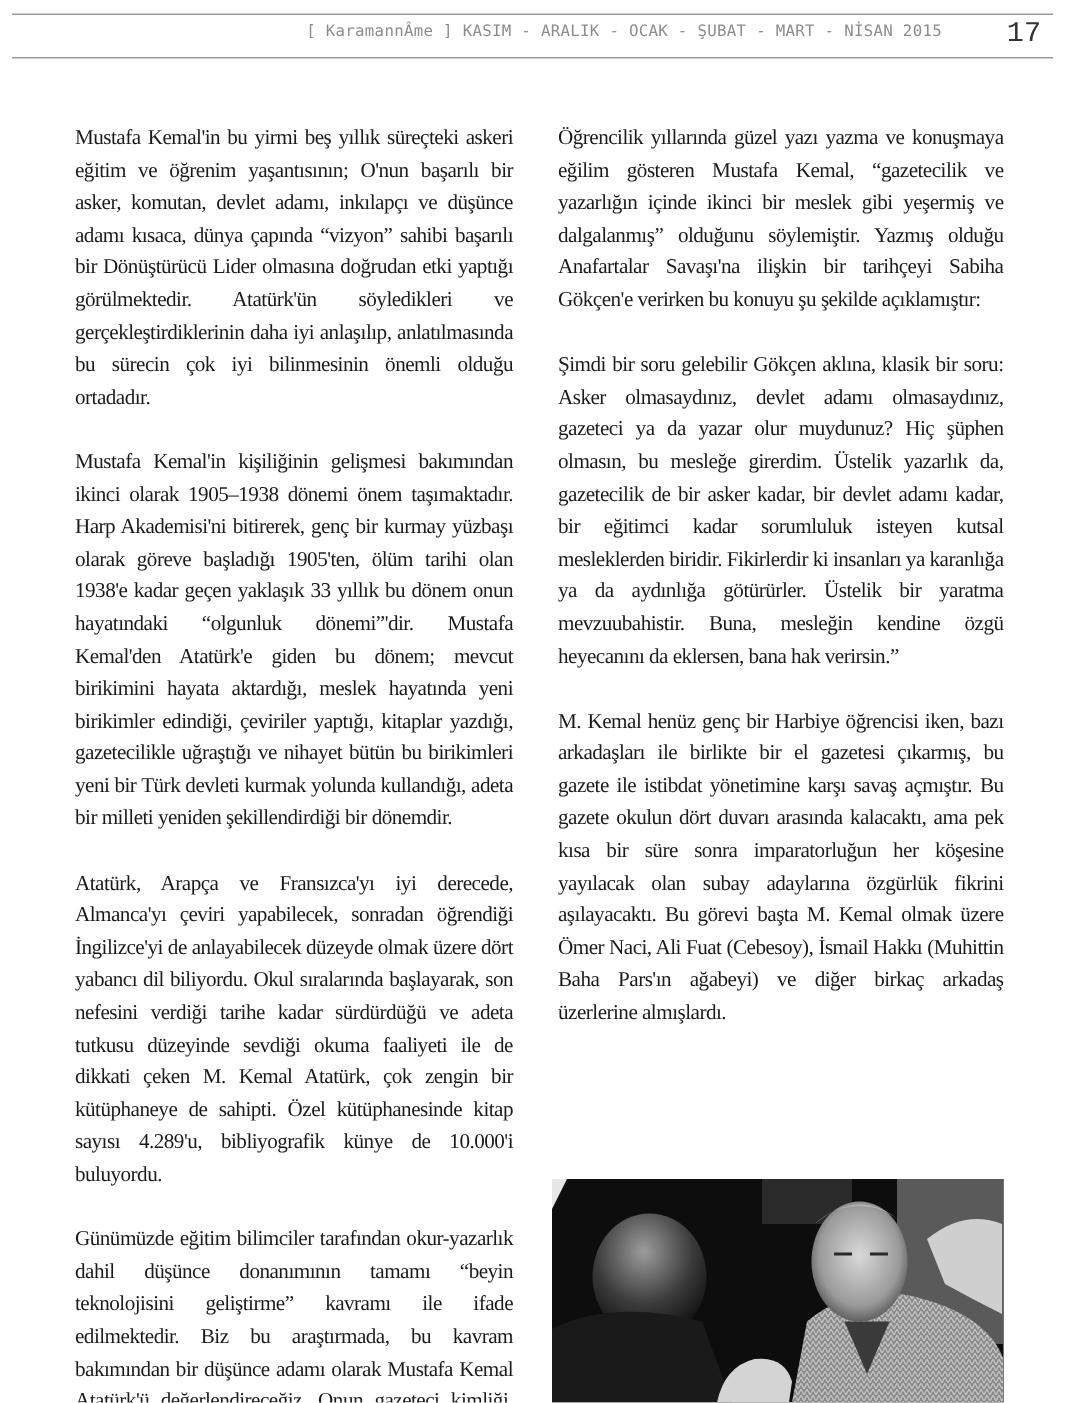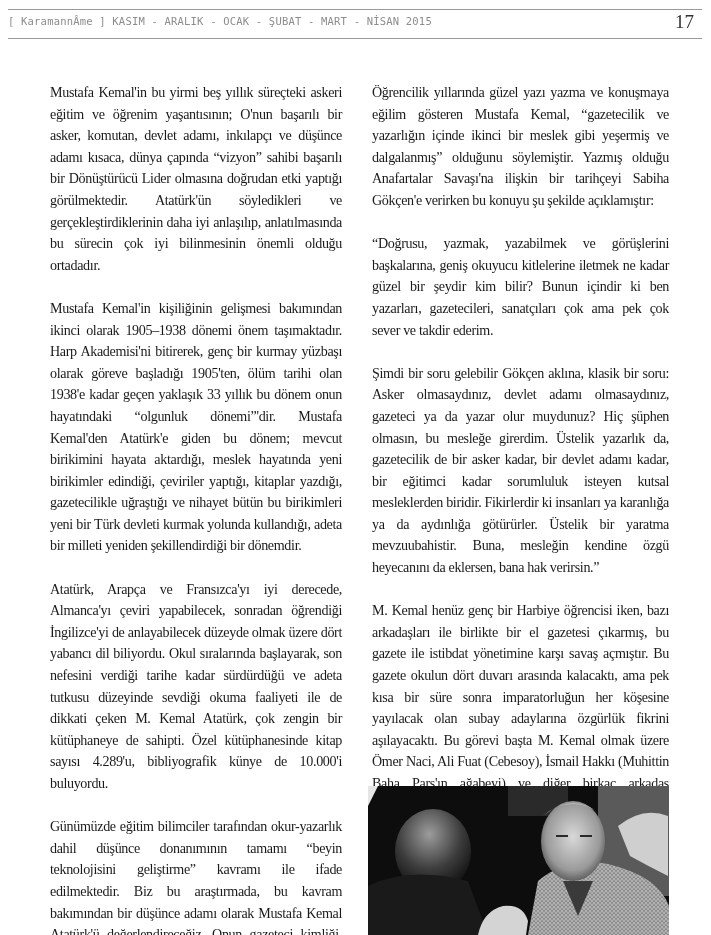--- a/index.html
+++ b/index.html
@@ -1,19 +1,19 @@
 <!DOCTYPE html>
 <html><head>
 <meta charset="utf-8">
 <style>
   html, body { margin:0; padding:0; background:#ffffff; }
   body { width:711px; height:935px; position:relative; overflow:hidden; font-family:"Liberation Serif", "DejaVu Serif", serif; color:#1a1a1a; }
   .header { position:absolute; left:8px; top:9px; width:694px; height:28px; border-top:1px solid #9a9a9a; border-bottom:1px solid #9a9a9a; }
-  .header-title { position:absolute; left:0; width:620px; top:5px; text-align:left; font-family:"DejaVu Sans Mono", "Liberation Mono", monospace; font-size:10.5px; color:#8c8c8c; letter-spacing:0.2px; white-space:nowrap; }
-  .page-number { position:absolute; right:8px; top:1px; font-family:Liberation Serif, serif; font-size:19px; color:#333; }
+  .header-title { position:absolute; left:0; width:620px; top:5px; text-align:right; font-family:"DejaVu Sans Mono", "Liberation Mono", monospace; font-size:10.5px; color:#8c8c8c; letter-spacing:0.2px; white-space:nowrap; }
+  .page-number { position:absolute; right:8px; top:1px; font-family:Liberation Mono, monospace; font-size:19px; color:#333; }
   .col { position:absolute; top:82px; font-size:14.1px; line-height:21.6px; text-align:justify; letter-spacing:-0.35px; word-spacing:0px; }
   .col-left { left:50px; width:292px; }
   .col-right { left:372px; width:297px; }
   .col p { margin:0 0 21.6px 0;font-family:Liberation Serif, serif; }
   .col p.tight { margin-bottom:0; }
   .col p:last-child { margin-bottom:0; }
   .photo { position:absolute; left:368px; top:786px; width:301px; height:149px; overflow:hidden; background:#111; }
   .photo svg { display:block; }
 </style>
 </head>
@@ -27,21 +27,20 @@
 <div class="col col-left">
   <p>Mustafa Kemal'in bu yirmi beş yıllık süreçteki askeri eğitim ve öğrenim yaşantısının; O'nun başarılı bir asker, komutan, devlet adamı, inkılapçı ve düşünce adamı kısaca, dünya çapında “vizyon” sahibi başarılı bir Dönüştürücü Lider olmasına doğrudan etki yaptığı görülmektedir. Atatürk'ün söyledikleri ve gerçekleştirdiklerinin daha iyi anlaşılıp, anlatılmasında bu sürecin çok iyi bilinmesinin önemli olduğu ortadadır.</p>
   <p>Mustafa Kemal'in kişiliğinin gelişmesi bakımından ikinci olarak 1905–1938 dönemi önem taşımaktadır. Harp Akademisi'ni bitirerek, genç bir kurmay yüzbaşı olarak göreve başladığı 1905'ten, ölüm tarihi olan 1938'e kadar geçen yaklaşık 33 yıllık bu dönem onun hayatındaki “olgunluk dönemi”'dir. Mustafa Kemal'den Atatürk'e giden bu dönem; mevcut birikimini hayata aktardığı, meslek hayatında yeni birikimler edindiği, çeviriler yaptığı, kitaplar yazdığı, gazetecilikle uğraştığı ve nihayet bütün bu birikimleri yeni bir Türk devleti kurmak yolunda kullandığı, adeta bir milleti yeniden şekillendirdiği bir dönemdir.</p>
   <p>Atatürk, Arapça ve Fransızca'yı iyi derecede, Almanca'yı çeviri yapabilecek, sonradan öğrendiği İngilizce'yi de anlayabilecek düzeyde olmak üzere dört yabancı dil biliyordu. Okul sıralarında başlayarak, son nefesini verdiği tarihe kadar sürdürdüğü ve adeta tutkusu düzeyinde sevdiği okuma faaliyeti ile de dikkati çeken M. Kemal Atatürk, çok zengin bir kütüphaneye de sahipti. Özel kütüphanesinde kitap sayısı 4.289'u, bibliyografik künye de 10.000'i buluyordu.</p>
   <p>Günümüzde eğitim bilimciler tarafından okur-yazarlık dahil düşünce donanımının tamamı “beyin teknolojisini geliştirme” kavramı ile ifade edilmektedir. Biz bu araştırmada, bu kavram bakımından bir düşünce adamı olarak Mustafa Kemal Atatürk'ü değerlendireceğiz. Onun gazeteci kimliği, çevirdiği ve yazdığı eserler, etkilendiği yerli ve yabancı düşünce adamları-yazarlar bu kapsamda ele alınacaktır.</p>
 
 </div>
 
 <div class="col col-right">
   <p>Öğrencilik yıllarında güzel yazı yazma ve konuşmaya eğilim gösteren Mustafa Kemal, “gazetecilik ve yazarlığın içinde ikinci bir meslek gibi yeşermiş ve dalgalanmış” olduğunu söylemiştir. Yazmış olduğu Anafartalar Savaşı'na ilişkin bir tarihçeyi Sabiha Gökçen'e verirken bu konuyu şu şekilde açıklamıştır:</p>
-  <p>“Doğrusu, yazmak, yazabilmek ve görüşlerini başkalarına, geniş okuyucu kitlelerine iletmek ne kadar güzel bir şeydir kim bilir? Bunun içindir ki ben yazarları, gazetecileri, sanatçıları çok ama pek çok sever ve takdir ederim.</p>
   <p>Şimdi bir soru gelebilir Gökçen aklına, klasik bir soru: Asker olmasaydınız, devlet adamı olmasaydınız, gazeteci ya da yazar olur muydunuz? Hiç şüphen olmasın, bu mesleğe girerdim. Üstelik yazarlık da, gazetecilik de bir asker kadar, bir devlet adamı kadar, bir eğitimci kadar sorumluluk isteyen kutsal mesleklerden biridir. Fikirlerdir ki insanları ya karanlığa ya da aydınlığa götürürler. Üstelik bir yaratma mevzuubahistir. Buna, mesleğin kendine özgü heyecanını da eklersen, bana hak verirsin.”</p>
   <p class="tight">M. Kemal henüz genç bir Harbiye öğrencisi iken, bazı arkadaşları ile birlikte bir el gazetesi çıkarmış, bu gazete ile istibdat yönetimine karşı savaş açmıştır. Bu gazete okulun dört duvarı arasında kalacaktı, ama pek kısa bir süre sonra imparatorluğun her köşesine yayılacak olan subay adaylarına özgürlük fikrini aşılayacaktı. Bu görevi başta M. Kemal olmak üzere Ömer Naci, Ali Fuat (Cebesoy), İsmail Hakkı (Muhittin Baha Pars'ın ağabeyi) ve diğer birkaç arkadaş üzerlerine almışlardı.</p>
 
 </div>
 
 <div class="photo" title="Atatürk photograph">
   <svg width="301" height="149" viewBox="0 0 301 149">
     <defs>
       <pattern id="herring" width="4" height="4" patternUnits="userSpaceOnUse">
         <rect width="4" height="4" fill="#8a8a8a"></rect>

